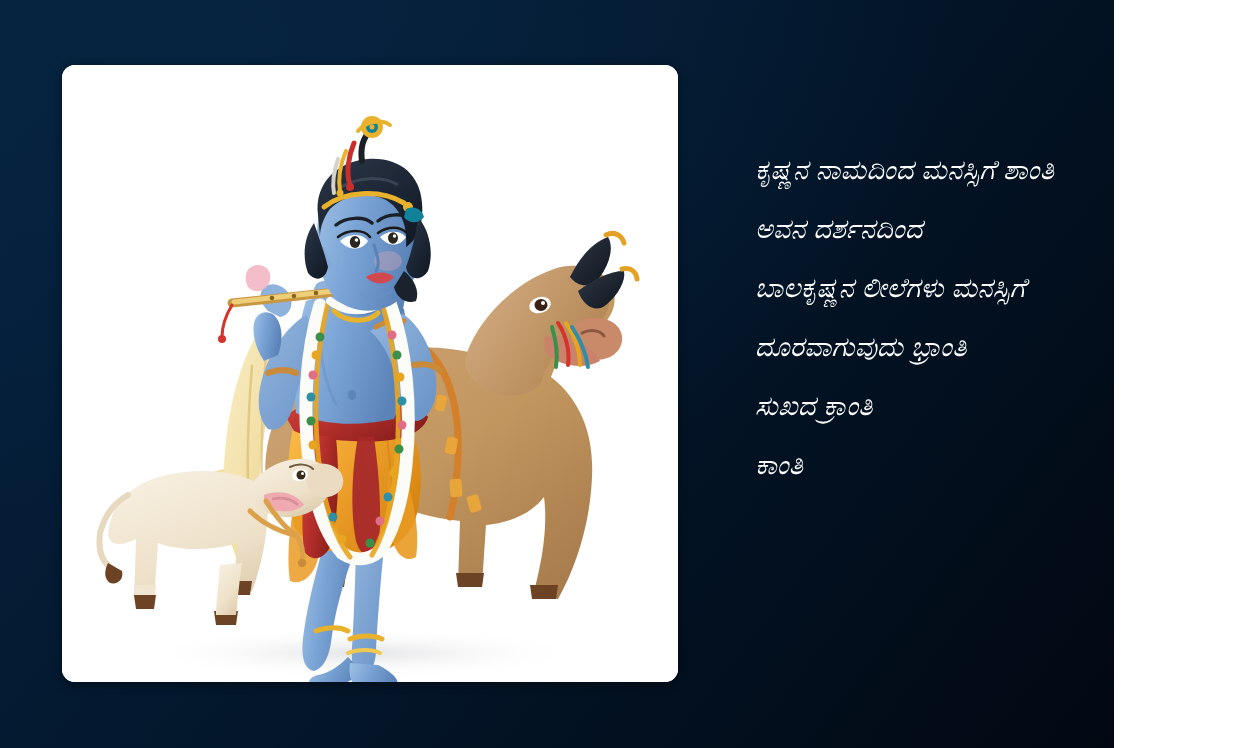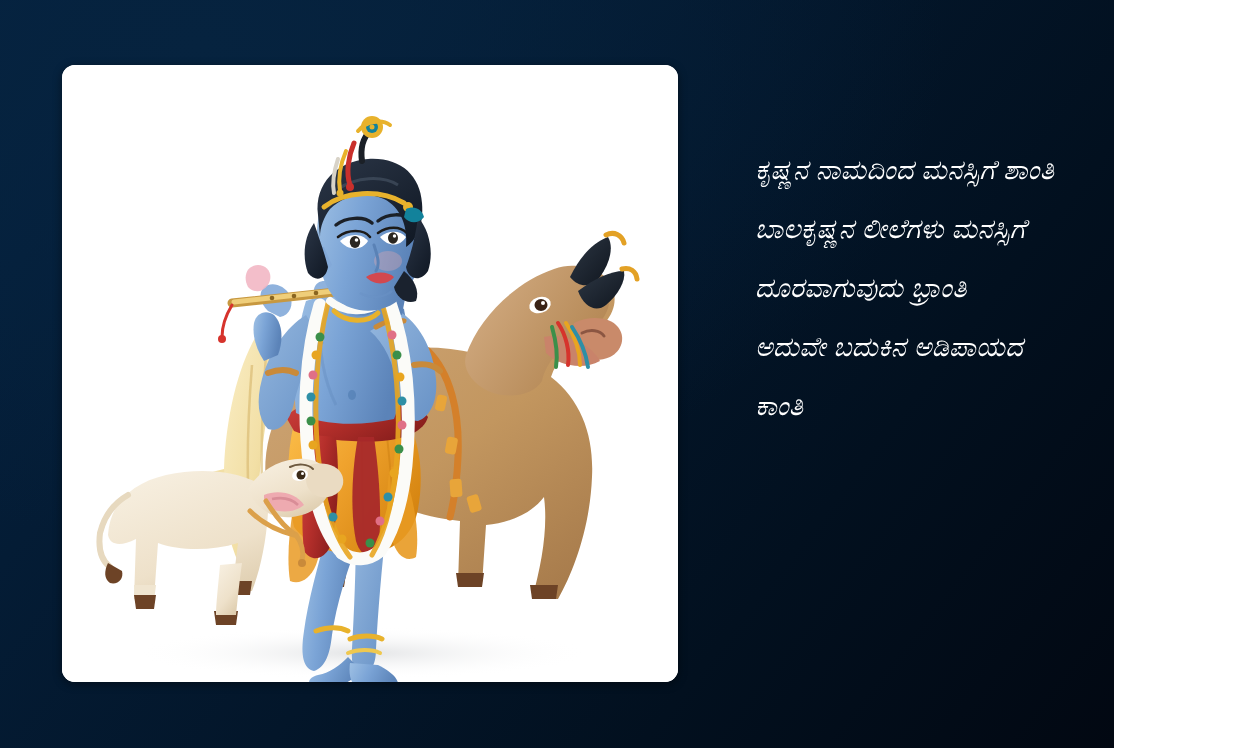--- a/index.html
+++ b/index.html
@@ -406,19 +406,20 @@
         <path d="M168 516 L190 516 L188 530 L170 530 Z" fill="#6d4326"></path>
         <path d="M152 546 L176 546 L174 560 L154 560 Z" fill="#6d4326"></path>
         <path d="M158 500 C156 522 154 540 154 550 L174 550 C176 530 178 512 180 498 Z" fill="url(#calfG)"></path>
       </g>
 
     </svg>
   </div>
 
   <div id="quote-block">
     <div class="quote-line">ಕೃಷ್ಣನ ನಾಮದಿಂದ ಮನಸ್ಸಿಗೆ ಶಾಂತಿ</div>
+    <div class="quote-line">ಅವನ ದರ್ಶನದಿಂದ</div>
     <div class="quote-line">ಬಾಲಕೃಷ್ಣನ ಲೀಲೆಗಳು ಮನಸ್ಸಿಗೆ</div>
     <div class="quote-line">ದೂರವಾಗುವುದು ಭ್ರಾಂತಿ</div>
-    <div class="quote-line">ಅದುವೇ ಬದುಕಿನ ಅಡಿಪಾಯದ</div>
+    <div class="quote-line">ಸುಖದ ಕ್ರಾಂತಿ</div>
     <div class="quote-line">ಕಾಂತಿ</div>
   </div>
 
 </div>
 
 </body></html>

